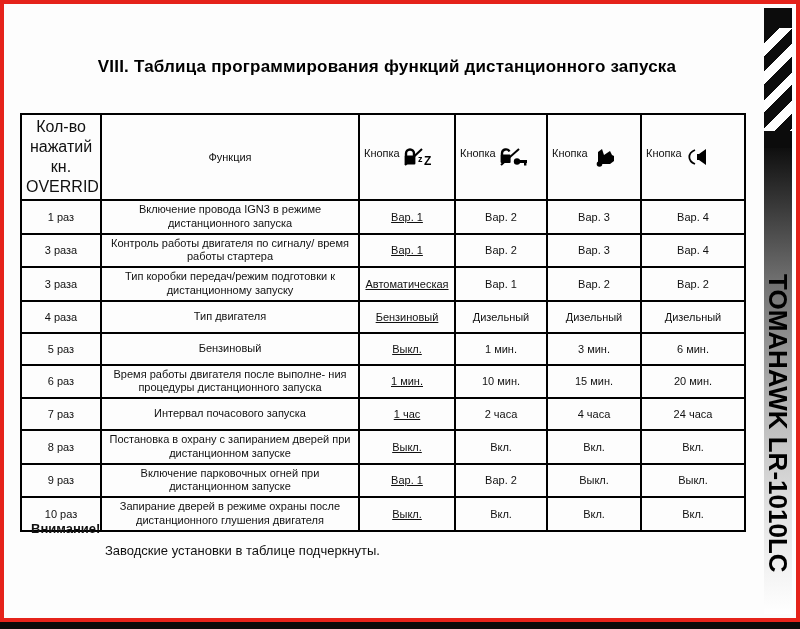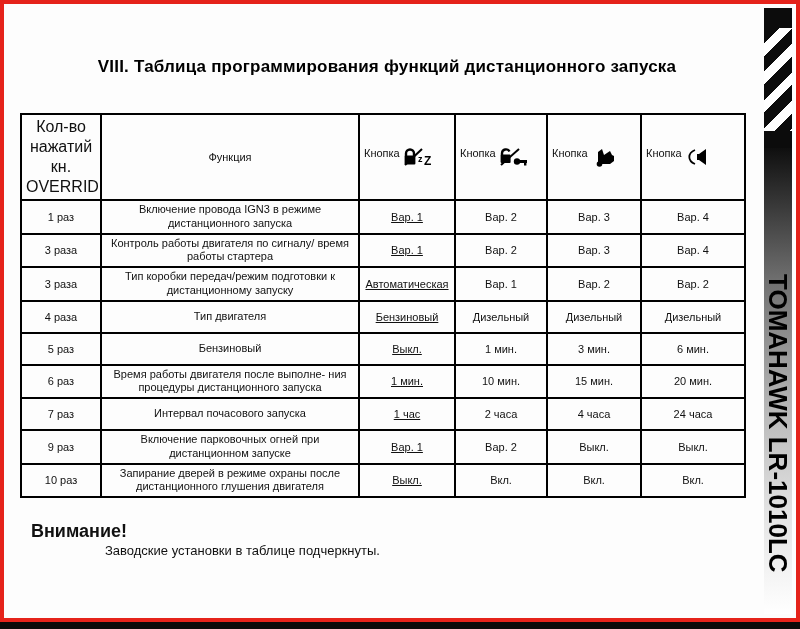--- a/index.html
+++ b/index.html
@@ -42,21 +42,21 @@
   table.prog thead th { font-weight:normal; height:52px; }
   th.c1 { font-size:16px; line-height:1.25; }
   td.presses { height:32px; }
   td.func { text-align:left; line-height:1.25; padding-left:5px; }
   td.opt.factory, span.u { text-decoration:underline; }
   .btn-head { display:flex; flex-direction:row; align-items:flex-start; gap:2px; }
   .btn-head svg { display:block; }
 
   .footer-attention {
     position:absolute; left:27px; top:517px;
-    font-size:18px; font-weight:bold; color:#111;
+    font-size:13px; font-weight:bold; color:#111;
   }
   .footer-note {
     position:absolute; left:101px; top:539px;
     font-size:13px; color:#111;
   }
 
   
   .band {
     position:absolute; right:4px; top:4px;
     width:28px; height:612px;
@@ -215,20 +215,28 @@
 
   <tr>
     <td class="presses">7 раз</td>
     <td class="func">Интервал почасового запуска</td>
     <td class="opt factory">1 час</td>
     <td class="opt">2 часа</td>
     <td class="opt">4 часа</td>
     <td class="opt">24 часа</td>
   </tr>
 
+  <tr>
+    <td class="presses">8 раз</td>
+    <td class="func">Постановка в охрану с запиранием дверей при дистанционном запуске</td>
+    <td class="opt factory">Выкл.</td>
+    <td class="opt">Вкл.</td>
+    <td class="opt">Вкл.</td>
+    <td class="opt">Вкл.</td>
+  </tr>
 
   <tr>
     <td class="presses">9 раз</td>
     <td class="func">Включение парковочных огней при дистанционном запуске</td>
     <td class="opt factory">Вар. 1</td>
     <td class="opt">Вар. 2</td>
     <td class="opt">Выкл.</td>
     <td class="opt">Выкл.</td>
   </tr>
 

